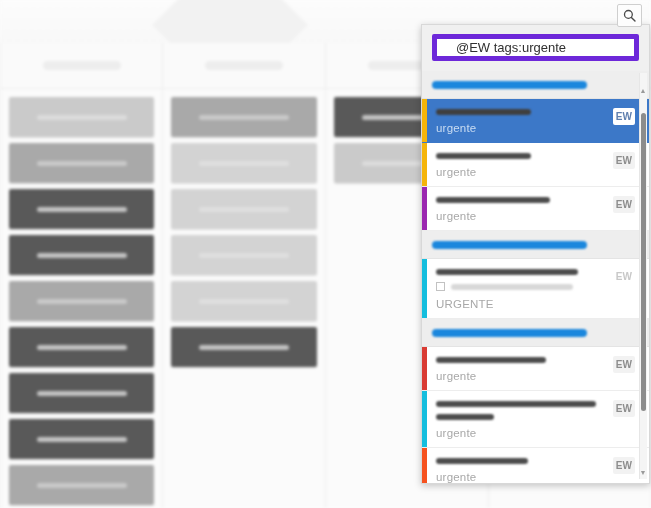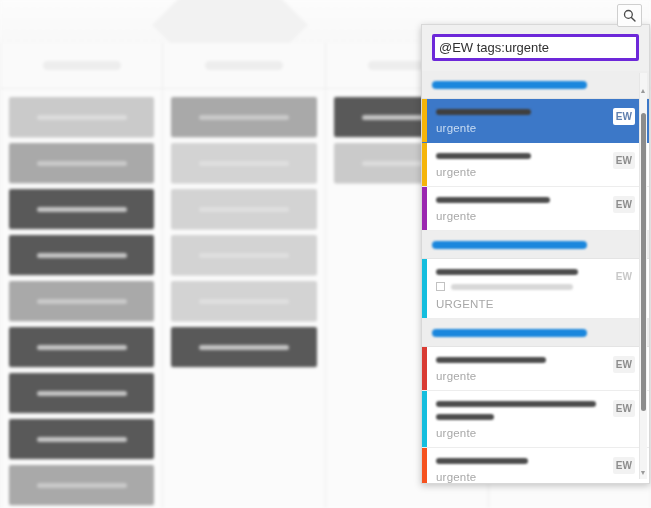--- a/index.html
+++ b/index.html
@@ -82,23 +82,23 @@
     box-shadow: 0 2px 7px rgba(0,0,0,.22);
     z-index: 30;
     overflow: hidden;
   }
   .panel-search {
     padding: 9px 10px 8px 10px;
     background: #f0f0f0;
   }
   .panel-search input {
     width: 100%; height: 27px;
-    border: 3px solid #6d28d9; border-radius: 2px;
+    border: 5px solid #6d28d9; border-radius: 2px;
     background: #ffffff;
-    padding: 0 4px;
+    padding: 0 19px;
     font-family: "Liberation Sans", sans-serif;
     font-size: 13px; color: #303030;
     outline: none;
   }
 
   .results {
     position: absolute; left: 0; right: 0; top: 46px; bottom: 0;
     background: #ffffff;
     overflow: hidden;
   }

